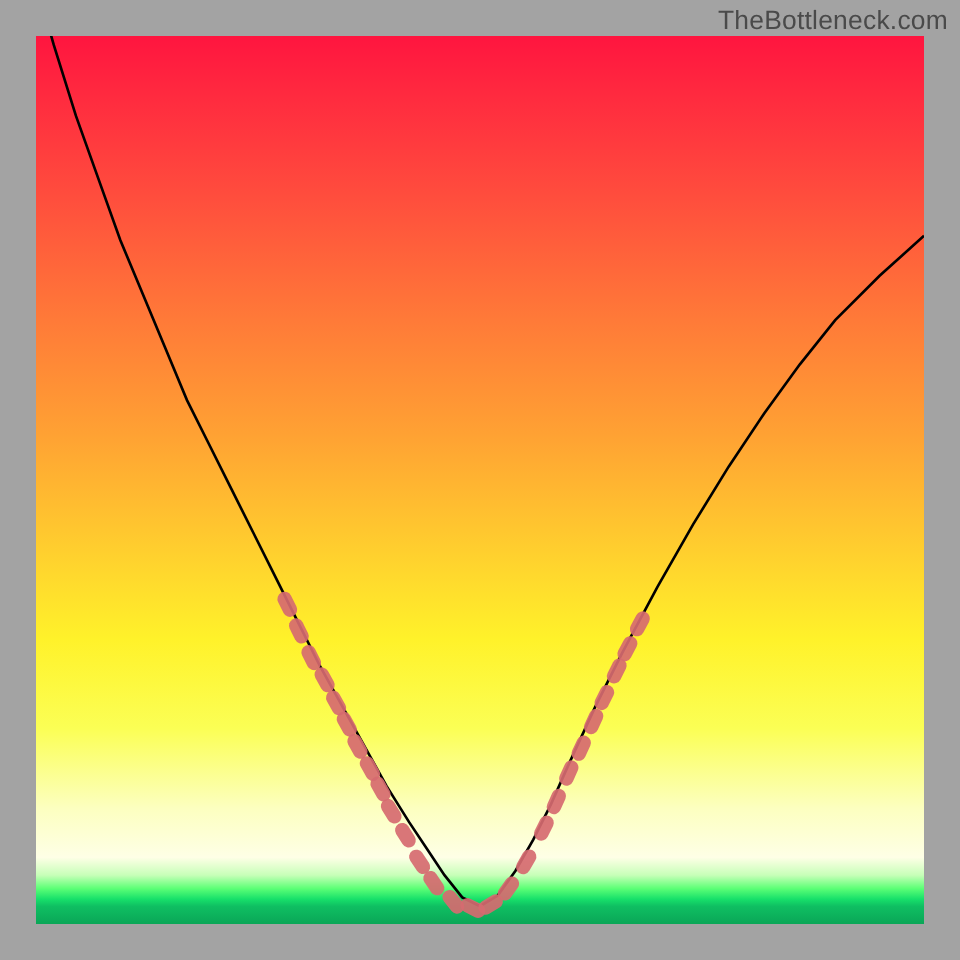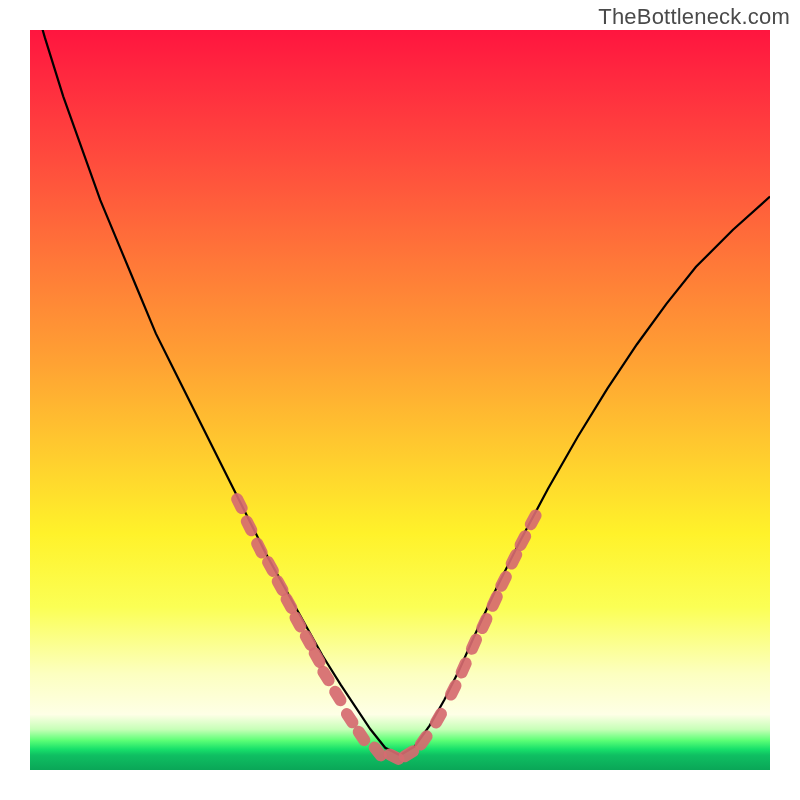--- a/index.html
+++ b/index.html
@@ -9,21 +9,21 @@
     height: 800px;
     overflow: hidden;
     background: #000;
     font-family: Arial, Helvetica, sans-serif;
   }
   .frame {
     position: absolute;
     top: 0; left: 0;
     width: 800px;
     height: 800px;
-    background: #ffffff;
+    background: #a3a3a3;
   }
   .plot-area {
     position: absolute;
     top: 30px;
     left: 30px;
     width: 740px;
     height: 740px;
     
     background: linear-gradient(to bottom,
       #ff153f 0%,

